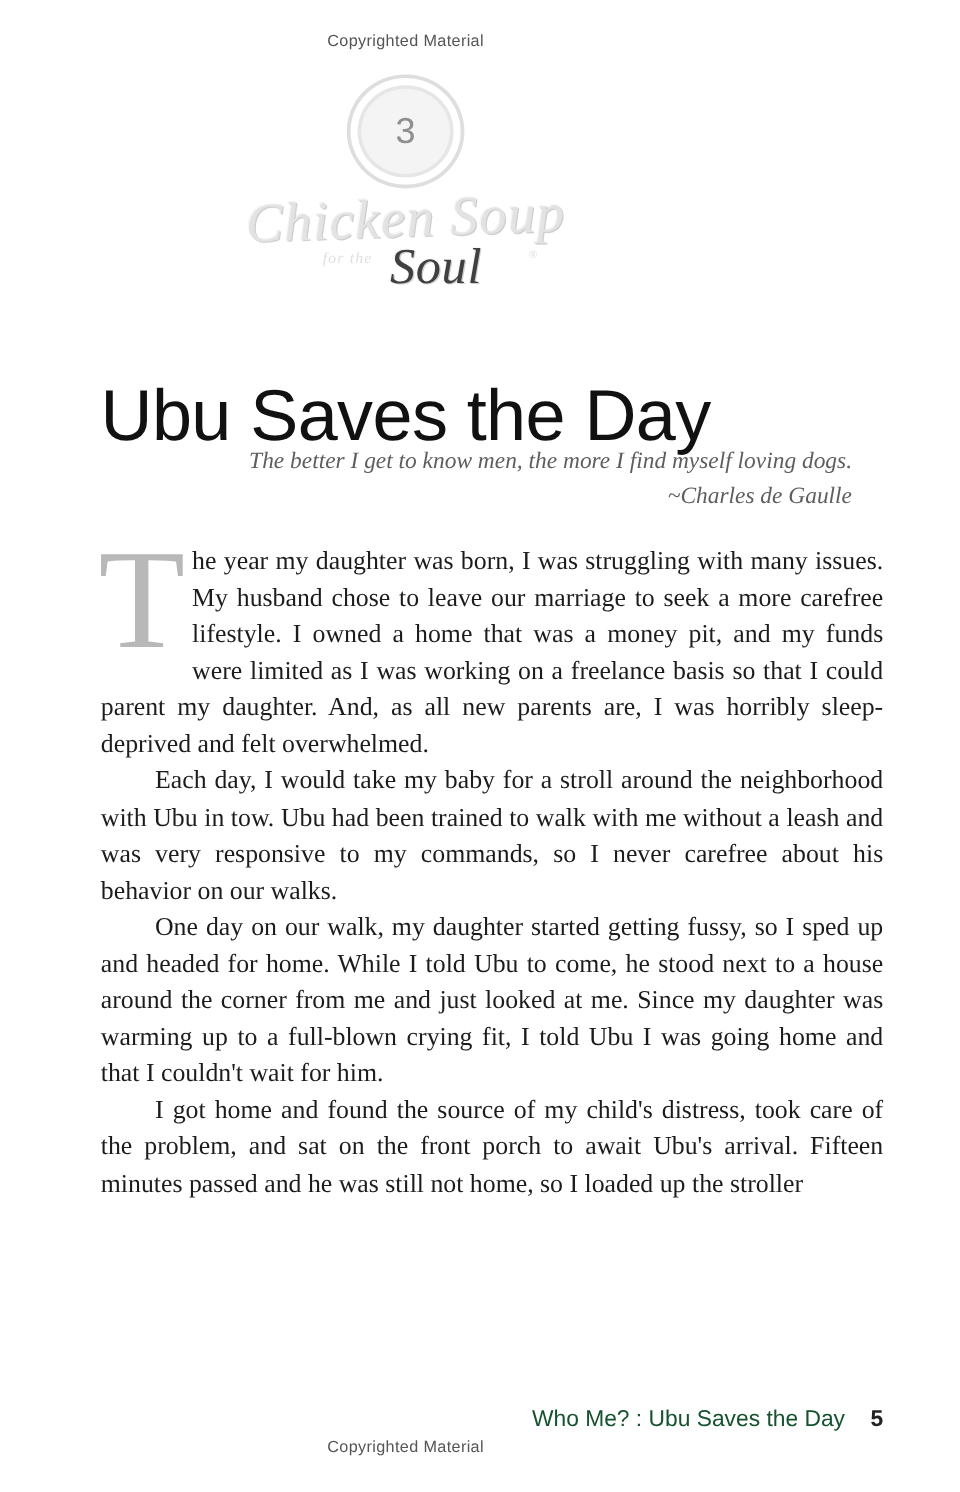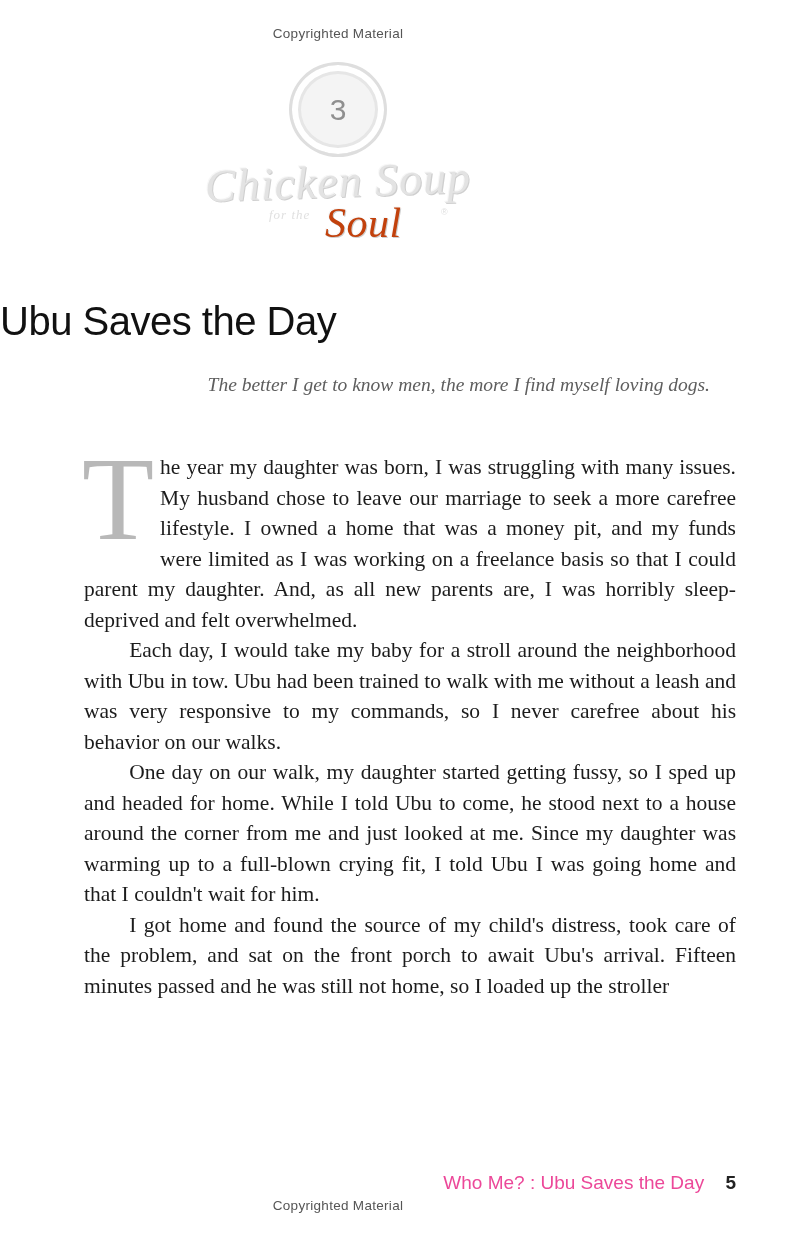--- a/index.html
+++ b/index.html
@@ -103,40 +103,41 @@
     color: #e0e0e0;
     letter-spacing: 1px;
   }
   .logo-line3 {
     position: absolute;
     top: 44px;
     left: 152px;
     font-family: "Liberation Serif", serif;
     font-style: italic;
     font-size: 42px;
-    color: #c2410c;
+    color: #404040;
     text-shadow: 1px 1px 0 #cfcfcf, -1px -1px 0 #f7f7f7;
     letter-spacing: 0.5px;
   }
   .logo-tm {
     position: absolute;
     top: 52px;
     left: 268px;
     font-family: "Liberation Sans", sans-serif;
     font-size: 9px;
     color: #e0e0e0;
   }
   .story-title {
     position: absolute;
     top: 272px;
     left: 0;
     width: 100%;
+    text-align: center;
     font-family: "Liberation Sans", sans-serif;
     font-weight: normal;
-    font-size: 40px;
+    font-size: 60px;
     color: #111;
     letter-spacing: -0.5px;
   }
   .epigraph {
     position: absolute;
     top: 370px;
     left: 90px;
     width: 620px;
     text-align: right;
     font-family: "Liberation Serif", serif;
@@ -185,21 +186,21 @@
     font-family: "Liberation Sans", sans-serif;
     font-size: 19px;
     color: #3a3a3a;
   }
   .footer .pagenum {
     margin-left: 16px;
     font-weight: bold;
     color: #222;
   }
   .footer .runhead-book {
-    color: #ec4899;
+    color: #14532d;
   }
 </style>
 </head>
 <body>
 
 <div class="page">
 
   <div class="copyright-top">Copyrighted Material</div>
 
   <div class="logo-block">
@@ -211,20 +212,21 @@
       <div class="logo-line2">for the</div>
       <div class="logo-line3">Soul</div>
       <div class="logo-tm">®</div>
     </div>
   </div>
 
   <h1 class="story-title">Ubu Saves the Day</h1>
 
   <div class="epigraph">
     <span>The better I get to know men, the more I find myself loving dogs.</span>
+    <span class="attribution">~Charles de Gaulle</span>
   </div>
 
   <div class="body-text">
     <p class="first"><span class="dropcap">T</span><span>he year my daughter was born, I was struggling with many issues. My husband chose to leave our marriage to seek a more carefree lifestyle. I owned a home that was a money pit, and my funds were limited as I was working on a freelance basis so that I could parent my daughter. And, as all new parents are, I was horribly sleep-deprived and felt overwhelmed.</span></p>
     <p>Each day, I would take my baby for a stroll around the neighborhood with Ubu in tow. Ubu had been trained to walk with me without a leash and was very responsive to my commands, so I never carefree about his behavior on our walks.</p>
     <p>One day on our walk, my daughter started getting fussy, so I sped up and headed for home. While I told Ubu to come, he stood next to a house around the corner from me and just looked at me. Since my daughter was warming up to a full-blown crying fit, I told Ubu I was going home and that I couldn't wait for him.</p>
     <p>I got home and found the source of my child's distress, took care of the problem, and sat on the front porch to await Ubu's arrival. Fifteen minutes passed and he was still not home, so I loaded up the stroller</p>
   </div>
 
   <div class="footer">

